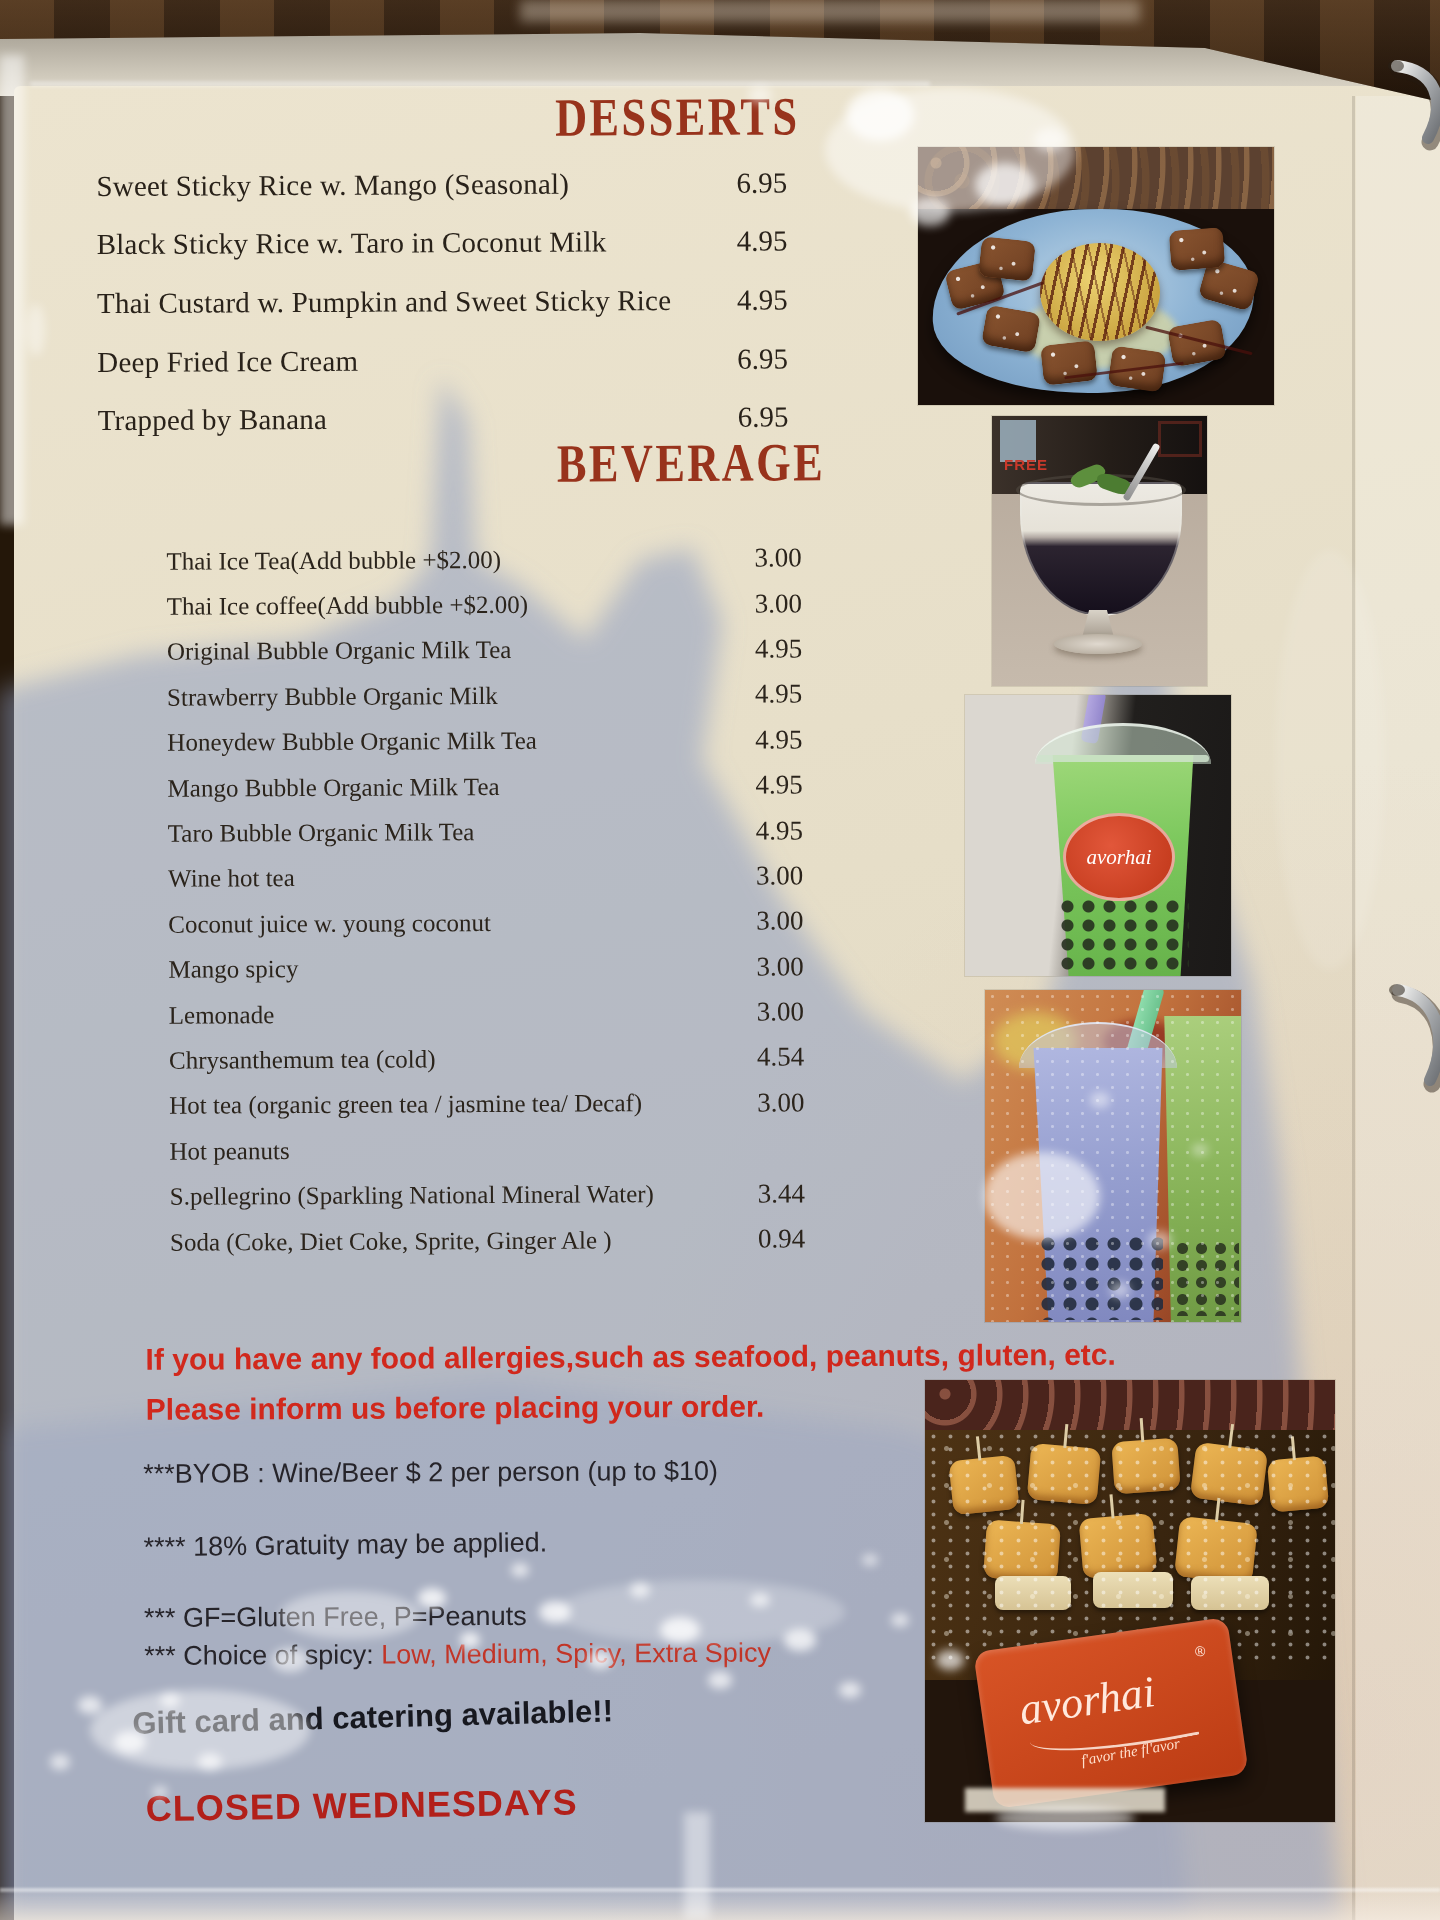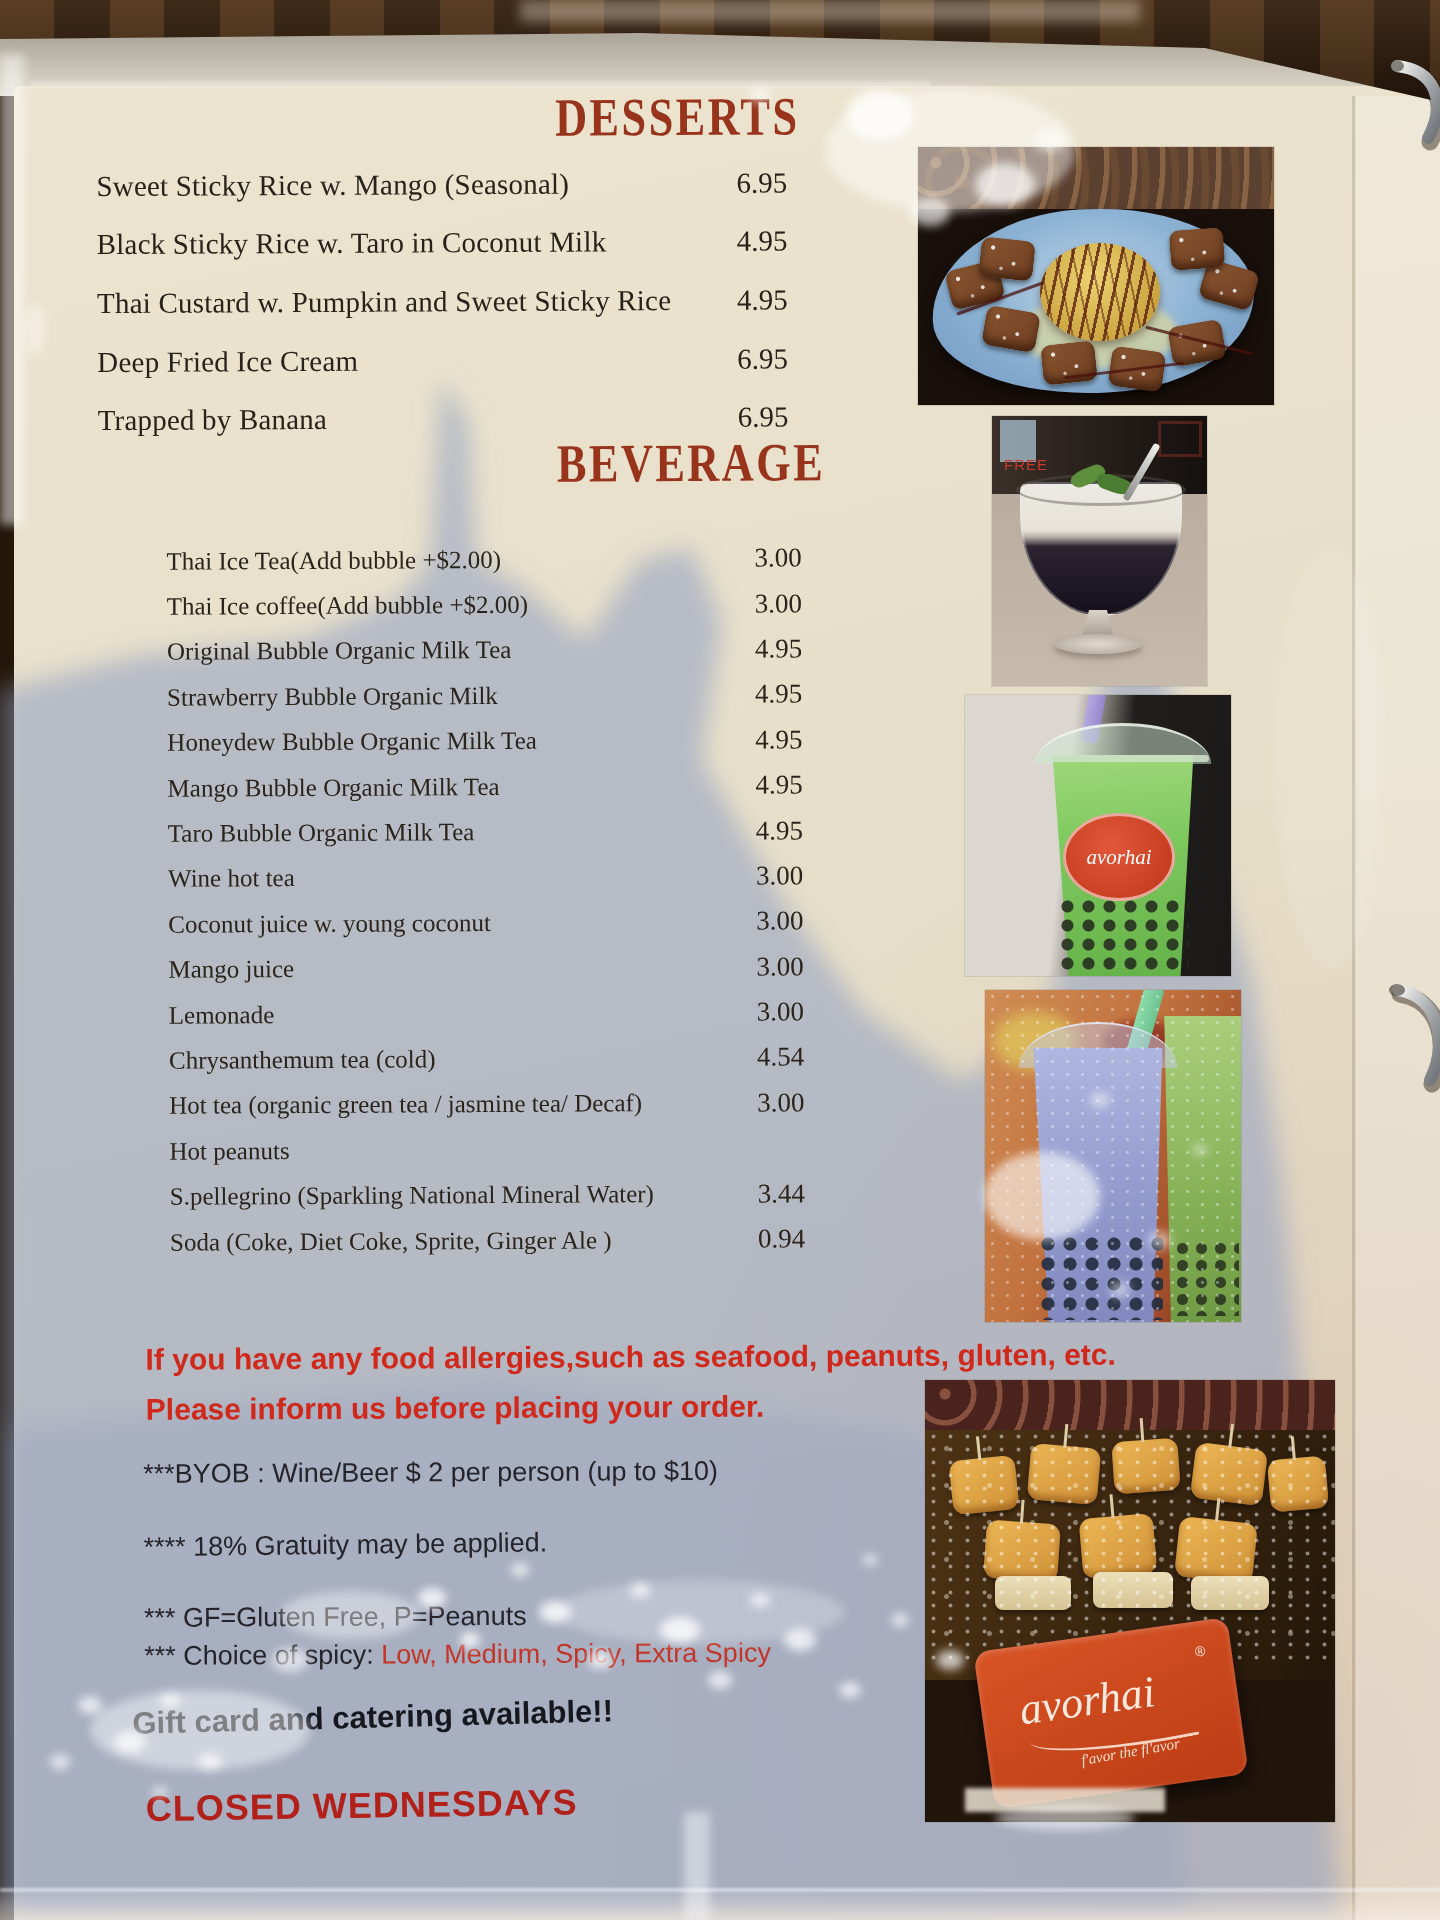--- a/index.html
+++ b/index.html
@@ -93,21 +93,21 @@
       radial-gradient(circle at 22px 30px,rgba(255,255,255,.7) 1.2px,transparent 2.2px),
       linear-gradient(140deg,#8a5530,#6e3f22);
     box-shadow:inset 0 -6px 8px rgba(40,16,4,.6),0 3px 5px rgba(0,0,0,.45);}
   .dz{position:absolute;height:3px;background:#4a100c;opacity:.75;border-radius:2px;}
   
   .p2{left:992px;top:416px;width:215px;height:270px;background:linear-gradient(#b5a89a,#c6baac);}
   .p2-top{position:absolute;left:0;top:0;width:215px;height:78px;
     background:linear-gradient(90deg,#3b312a 0%,#241d18 55%,#151110 100%);}
   .p2-window{position:absolute;left:8px;top:4px;width:36px;height:42px;background:#9cb2bf;opacity:.85;}
   .p2-free{position:absolute;left:12px;top:40px;font-family:"Liberation Sans",sans-serif;
-    font-weight:normal;font-size:15px;color:#c9392b;letter-spacing:1px;}
+    font-weight:bold;font-size:15px;color:#c9392b;letter-spacing:1px;}
   .p2-redframe{position:absolute;right:5px;top:5px;width:38px;height:30px;
     border:3px solid #6e2a20;opacity:.65;}
   .p2-glass{position:absolute;left:28px;top:66px;width:158px;height:130px;overflow:hidden;
     border-radius:10px 10px 58% 58%/10px 10px 88% 88%;
     border:2px solid rgba(235,235,230,.35);
     background:linear-gradient(#edeae3 0%,#e6e2d8 36%,#b3aaa4 41%,#2c2430 48%,#150f1c 100%);}
   .p2-rim{position:absolute;left:24px;top:58px;width:164px;height:26px;border-radius:50%;
     border:3px solid rgba(90,84,76,.45);}
   .leaf{position:absolute;width:36px;height:16px;border-radius:50% 10px;background:#5d8f3d;}
   .p2-spoon{position:absolute;left:146px;top:24px;width:7px;height:64px;border-radius:3px;
@@ -293,21 +293,21 @@
           <span class="bname">Wine hot tea</span>
           <span class="bprice">3.00</span>
         </div>
 
         <div class="brow">
           <span class="bname">Coconut juice w. young coconut</span>
           <span class="bprice">3.00</span>
         </div>
 
         <div class="brow">
-          <span class="bname">Mango juice</span>
+          <span class="bname">Mango spicy</span>
           <span class="bprice">3.00</span>
         </div>
 
         <div class="brow">
           <span class="bname">Lemonade</span>
           <span class="bprice">3.00</span>
         </div>
 
         <div class="brow">
           <span class="bname">Chrysanthemum tea (cold)</span>

